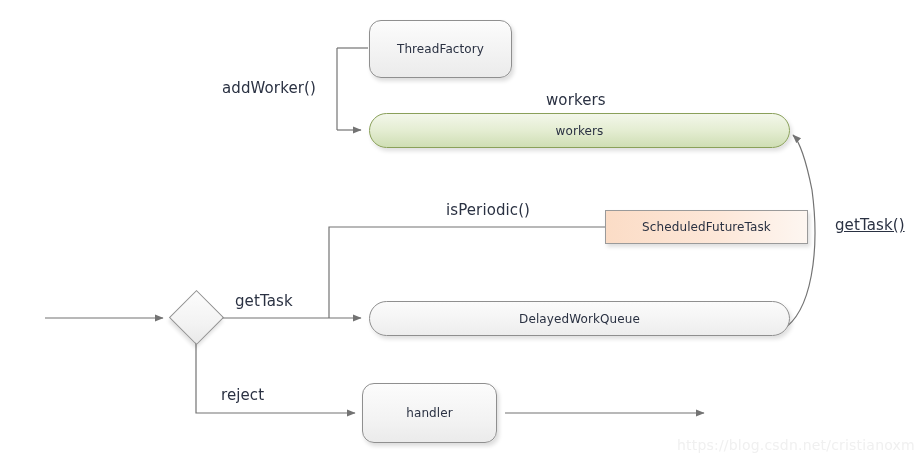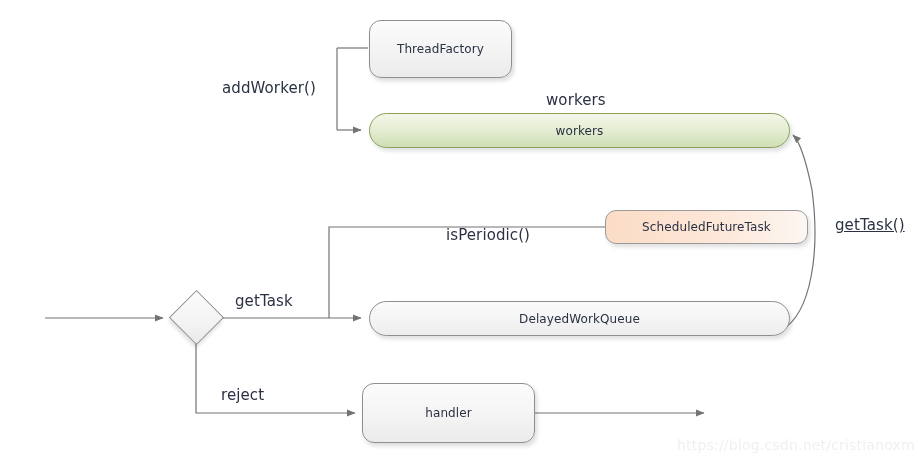--- a/index.html
+++ b/index.html
@@ -59,40 +59,40 @@
     background: linear-gradient(to bottom, #f3f7ea 0%, #e4edd2 50%, #cfdeb4 100%);
     box-shadow: 2px 3px 4px rgba(0,0,0,.13);
   }
 
   .node-sft {
     left: 605px;
     top: 210px;
     width: 203px;
     height: 34px;
     border: 1px solid #9a9a9a;
-    border-radius: 11px;
+    border-radius: 0;
     background: linear-gradient(to right, #fbdcc6 0%, #fde7d8 55%, #fdf6f1 100%);
     box-shadow: 2px 3px 4px rgba(0,0,0,.13);
   }
 
   .node-dwq {
     left: 369px;
     top: 301px;
     width: 421px;
     height: 35px;
     border: 1px solid #8f8f8f;
     border-radius: 18px;
     background: linear-gradient(to bottom, #fbfbfb 0%, #f4f4f4 55%, #ededed 100%);
     box-shadow: 2px 3px 4px rgba(0,0,0,.13);
   }
 
   .node-handler {
     left: 362px;
     top: 383px;
-    width: 173px;
+    width: 135px;
     height: 60px;
     border: 1px solid #8f8f8f;
     border-radius: 12px;
     background: linear-gradient(to bottom, #fcfcfc 0%, #f3f3f3 60%, #ebebeb 100%);
     box-shadow: 2px 3px 4px rgba(0,0,0,.14);
   }
 
   
   .node-decision {
     left: 170px;
@@ -118,21 +118,21 @@
   
   .label {
     position: absolute;
     font-size: 15px;
     color: #2a3142;
     white-space: nowrap;
     letter-spacing: .1px;
   }
   .lbl-add-worker   { left: 222px; top: 79px; }
   .lbl-workers      { left: 546px; top: 91px; }
-  .lbl-is-periodic  { left: 446px; top: 201px; margin-top: 25px; }
+  .lbl-is-periodic  { left: 446px; top: 201px; }
   .lbl-get-task     { left: 835px; top: 216px; text-decoration: underline; }
   .lbl-delayed-exec { left: 13px;  top: 291px; }
   .lbl-success      { left: 235px; top: 292px; }
   .lbl-reject       { left: 221px; top: 386px; text-align: center; }
   .lbl-rejected-exec{ left: 522px; top: 390px; }
 
   .watermark {
     position: absolute;
     left: 677px;
     top: 437px;

